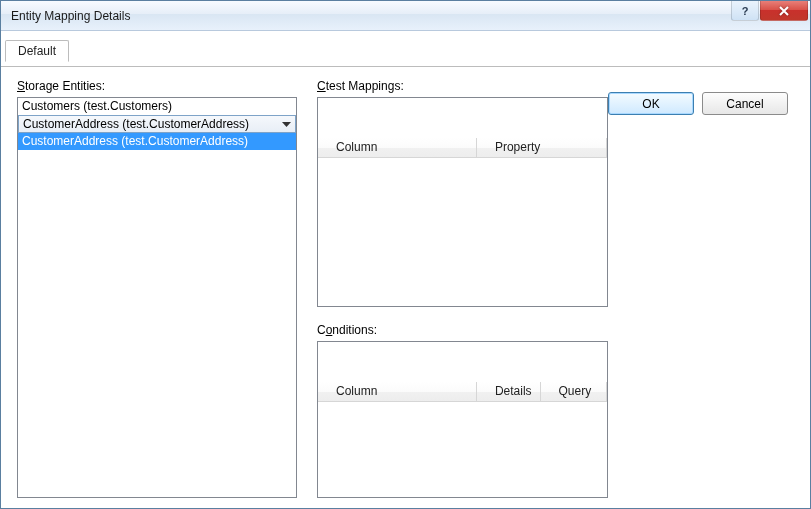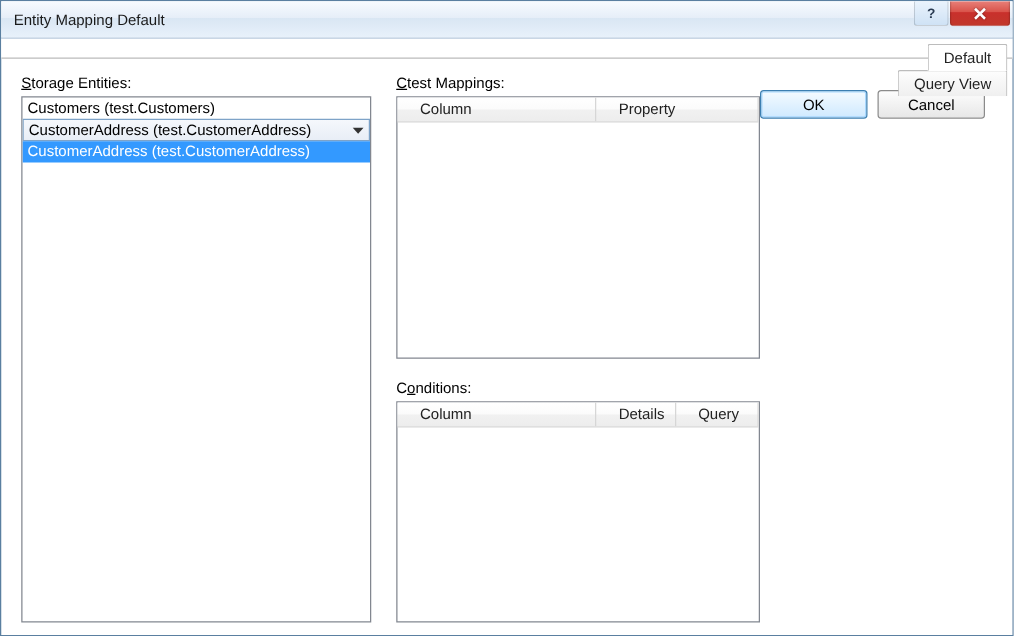--- a/index.html
+++ b/index.html
@@ -62,27 +62,26 @@
   }
   .ctrl-close {
     width: 48px;
     background: linear-gradient(to bottom, #e87f78 0%, #d9534a 45%, #c9302c 46%, #c1372b 100%);
     color: #fff;
   }
   .ctrl-close svg { filter: drop-shadow(0 0 1px rgba(0,0,0,0.4)); }
 
   
   .tabstrip {
-    height: 16px;
+    height: 36px;
     padding: 4px 4px 0 4px;
     background: #fff;
     display: flex;
-    align-items: flex-end;
+    align-items: center;
     border-bottom: 1px solid #bcbcbc;
-    flex-direction: column;
   }
   .tab {
     padding: 3px 12px 3px 12px;
     font-size: 12px;
     color: #222;
     border: 1px solid #bcbcbc;
     border-bottom: none;
     border-radius: 2px 2px 0 0;
     background: linear-gradient(to bottom, #fdfdfd, #efefef);
     margin-right: 0;
@@ -158,20 +157,21 @@
 
   .panel {
     border: 1px solid #828790;
     background: #fff;
   }
   .column-header {
     height: 20px;
     display: flex;
     background: linear-gradient(to bottom, #fff 0%, #fbfbfb 50%, #f1f1f1 51%, #ededed 100%);
     border-bottom: 1px solid #d6d6d6;
+    margin-top: 40px;
   }
   .column-header .col {
     border-right: 1px solid #d6d6d6;
     padding: 2px 6px 0 18px;
     font-size: 12px;
     color: #222;
   }
   .column-header .col.first { padding-left: 18px; }
   .mappings-panel { height: 210px; display: flex; flex-direction: column; }
   .mappings-panel .body { flex: 1; }
@@ -207,39 +207,36 @@
     box-shadow: inset 0 0 0 1px #a8d8ff;
     background: linear-gradient(to bottom, #f4fbff, #cfe9ff);
   }
 </style>
 </head>
 <body>
 
 <div class="window">
 
   <div class="titlebar">
-    <span class="title">Entity Mapping Default</span>
+    <span class="title">Entity Mapping Details</span>
     <div class="controls">
       <div class="ctrl-btn ctrl-help">
         <span>?</span>
       </div>
       <div class="ctrl-btn ctrl-close">
         <svg width="12" height="10" viewBox="0 0 12 10">
           <path d="M2 1 L10 9 M10 1 L2 9" stroke="#fff" stroke-width="2" fill="none"></path>
         </svg>
       </div>
     </div>
   </div>
 
   <div class="tabstrip">
     <div class="tab active">
       <span>Default</span>
-    </div>
-    <div class="tab">
-      <span>Query View</span>
     </div>
   </div>
 
   <div class="client">
     <div class="cols">
 
       <div class="leftcol">
         <div class="label">
           <span></span><span class="ul">S</span><span>torage Entities:</span>
         </div>

